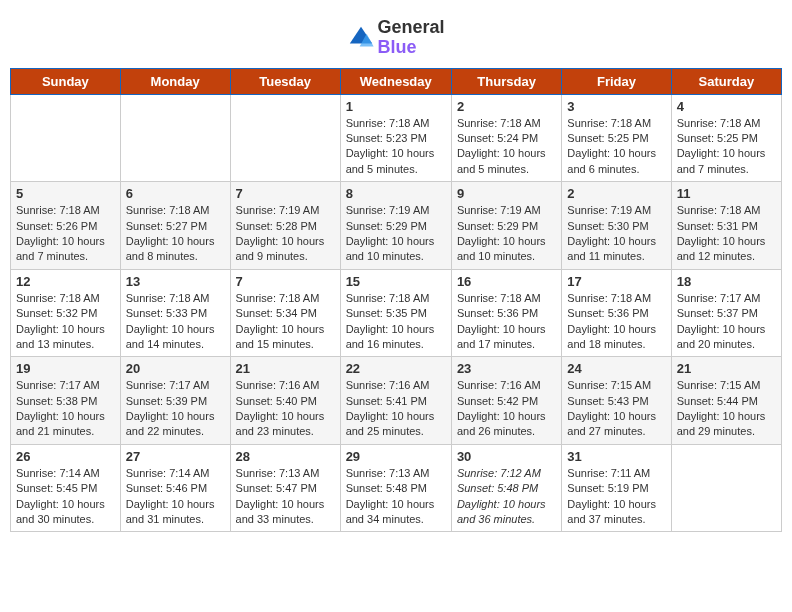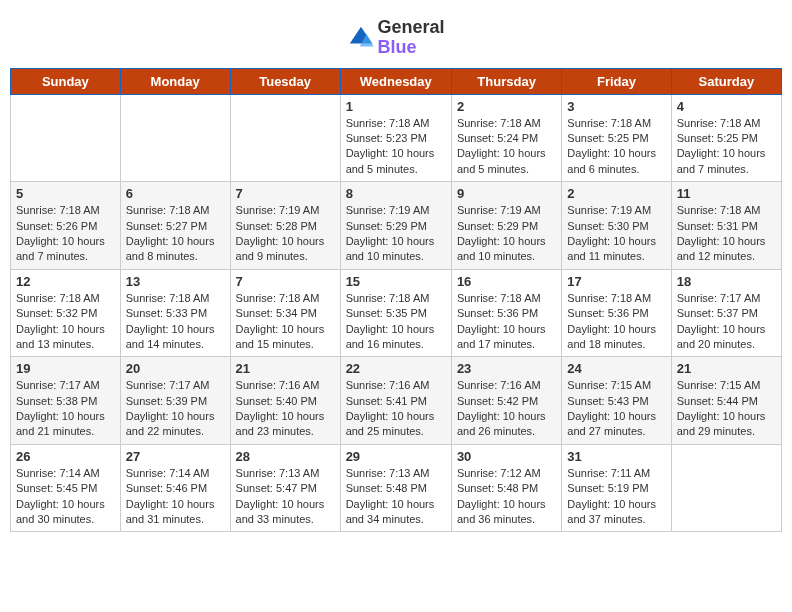--- a/index.html
+++ b/index.html
@@ -337,21 +337,21 @@
         </td>
         <td>
           <span class="day-num">29</span>
           <div class="day-info" style="white-space: pre-line;">Sunrise: 7:13 AM
 Sunset: 5:48 PM
 Daylight: 10 hours
 and 34 minutes.</div>
         </td>
         <td>
           <span class="day-num">30</span>
-          <div class="day-info" style="white-space: pre-line;">Sunrise: 7:12 AM
+          <div class="day-info" style="white-space: pre-line; font-style: italic;">Sunrise: 7:12 AM
 Sunset: 5:48 PM
 Daylight: 10 hours
 and 36 minutes.</div>
         </td>
         <td>
           <span class="day-num">31</span>
           <div class="day-info" style="white-space: pre-line;">Sunrise: 7:11 AM
 Sunset: 5:19 PM
 Daylight: 10 hours
 and 37 minutes.</div>

